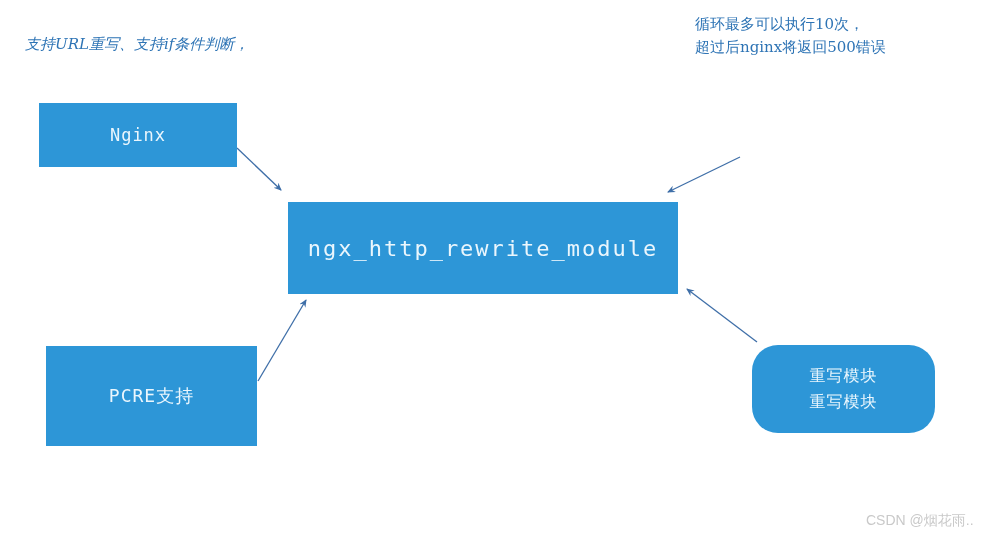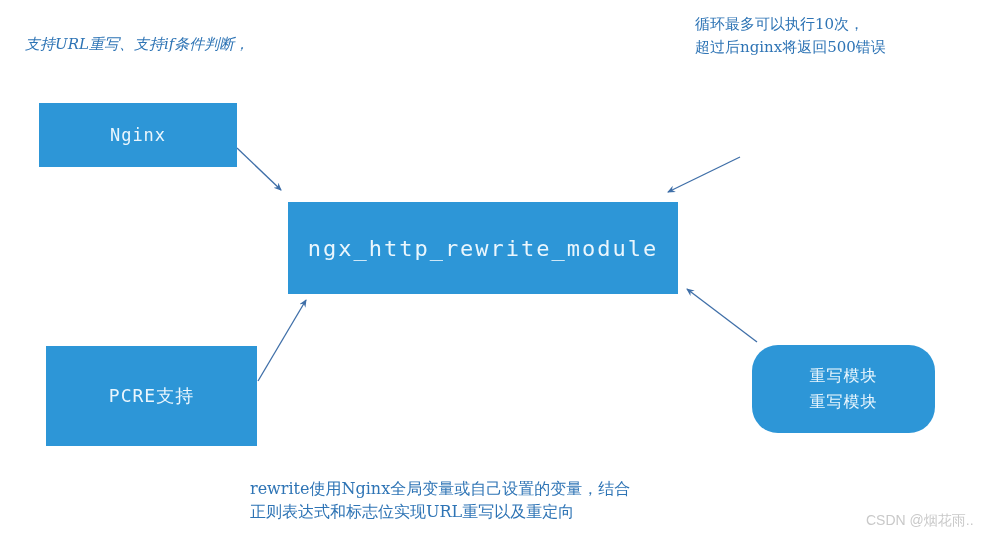--- a/index.html
+++ b/index.html
@@ -106,20 +106,16 @@
 
   <div class="node" id="node-pcre">
     <span>PCRE支持</span>
   </div>
 
   <div class="node" id="node-set">
     <span>重写模块</span>
     <span>重写模块</span>
   </div>
 
-  <div class="annotation" id="annotation-bottom">
-    <div>rewrite使用Nginx全局变量或自己设置的变量，结合</div>
-    <div>正则表达式和标志位实现URL重写以及重定向</div>
-  </div>
 
   <div class="watermark">CSDN @烟花雨..</div>
 
 </div>
 
 </body></html>

